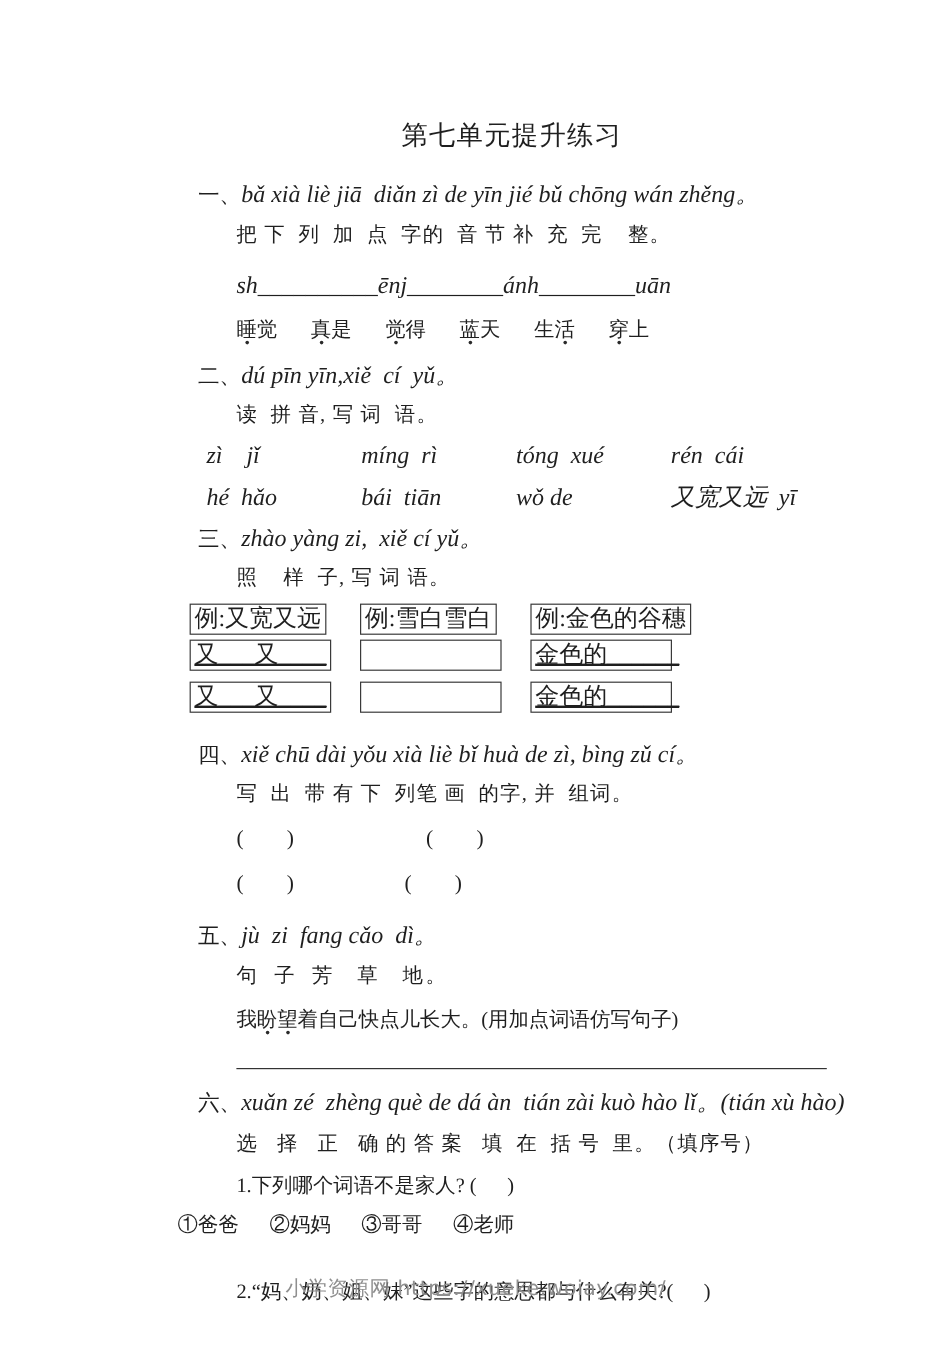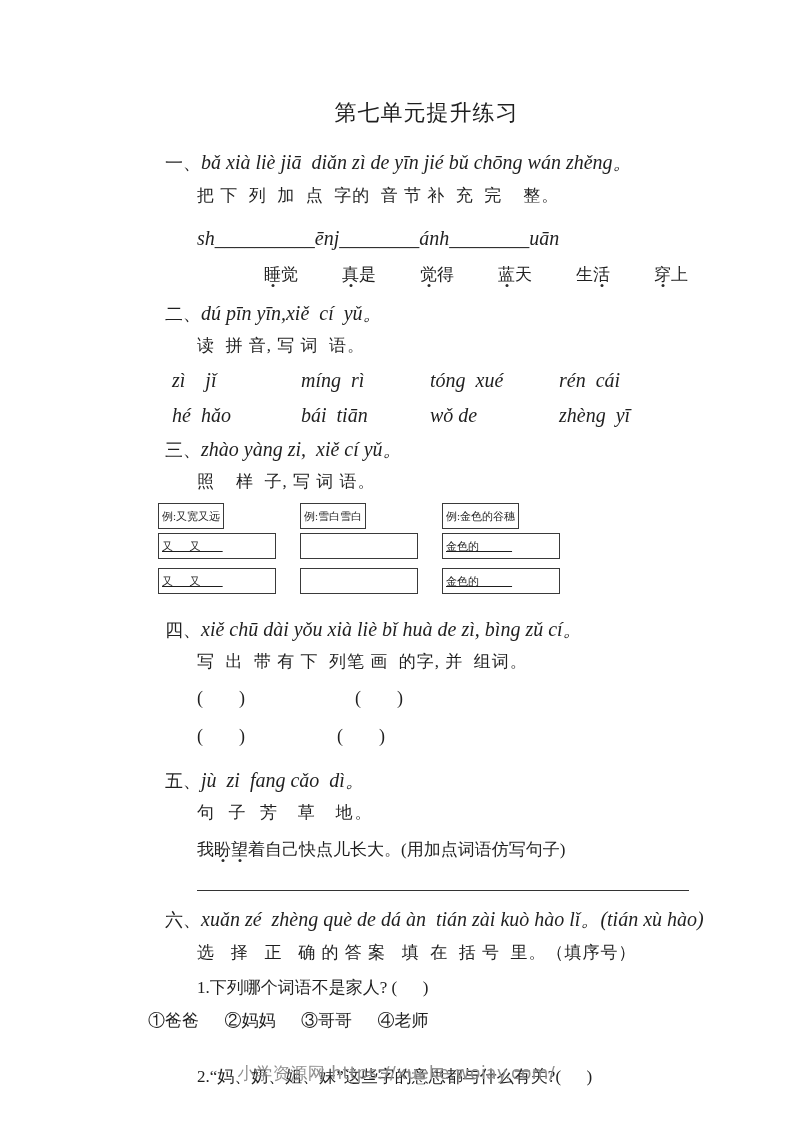--- a/index.html
+++ b/index.html
@@ -36,34 +36,34 @@
   }
   .head { margin-top:14px; display:flex; align-items:baseline; }
   .num { font-size:18px; white-space:pre; flex:none; }
   .indent { margin-left:32px; }
   .row { display:flex; }
   .row .item { white-space:pre; }
 
   .sec-one .head { margin-top:21px; }
   .sec-one .hanzi-title { margin-top:9px; letter-spacing:1px; }
   .blanks-row { margin-top:17px; }
-  .words-row { margin-top:12px; gap:44px;justify-content:flex-end; }
+  .words-row { margin-top:12px; gap:28px; }
 
   .sec-two .head { margin-top:13px; }
   .sec-two .hanzi-title { margin-top:8px; letter-spacing:1px; }
   .pin-row { margin-top:9px; margin-left:7px; }
   .pin-row .item { width:155px; }
 
   .sec-three .head { margin-top:8px; }
   .sec-three .hanzi-title { margin-top:8px; letter-spacing:1px; }
   .example-grid { margin-top:9px; margin-left:-7px; display:flex; gap:24px; }
   .grid-col { display:flex; flex-direction:column; align-items:flex-start; }
   .box {
     border:1px solid #3a3a3a;
-    font-size:11px;
+    font-size:20px;
     line-height:23px;
     height:26px;
     padding:1px 3px;
     white-space:pre;
   }
   .example-box { margin-bottom:4px; }
   .cell-box { width:118px; margin-bottom:9px;text-decoration:underline; }
 
   .sec-four .head { margin-top:13px; }
   .sec-four .hanzi-title { margin-top:8px; letter-spacing:1px; }
@@ -127,21 +127,21 @@
     <div class="hanzi row words-row indent"><span class="item"><span class="dot-under">睡</span><span>觉</span></span><span class="item"><span class="dot-under">真</span><span>是</span></span><span class="item"><span class="dot-under">觉</span><span>得</span></span><span class="item"><span class="dot-under">蓝</span><span>天</span></span><span class="item"><span>生</span><span class="dot-under">活</span></span><span class="item"><span class="dot-under">穿</span><span>上</span></span></div>
   </section>
 
   <section class="sec-two">
     <div class="head">
       <span class="num">二、</span>
       <span class="pinyin">dú pīn yīn,xiě  cí  yǔ。</span>
     </div>
     <div class="hanzi hanzi-title indent">读  拼 音, 写 词  语。</div>
     <div class="pinyin row pin-row"><span class="item">zì    jǐ</span><span class="item">míng  rì</span><span class="item">tóng  xué</span><span class="item">rén  cái</span></div>
-    <div class="pinyin row pin-row"><span class="item">hé  hǎo</span><span class="item">bái  tiān</span><span class="item">wǒ de</span><span class="item">zhèng  yī</span></div>
+    <div class="pinyin row pin-row"><span class="item">hé  hǎo</span><span class="item">bái  tiān</span><span class="item">wǒ de</span><span class="item">又宽又远  yī</span></div>
   </section>
 
   <section class="sec-three">
     <div class="head">
       <span class="num">三、</span>
       <span class="pinyin">zhào yàng zi,  xiě cí yǔ。</span>
     </div>
     <div class="hanzi hanzi-title indent">照    样  子, 写 词 语。</div>
     <div class="example-grid">
         <div class="grid-col">

